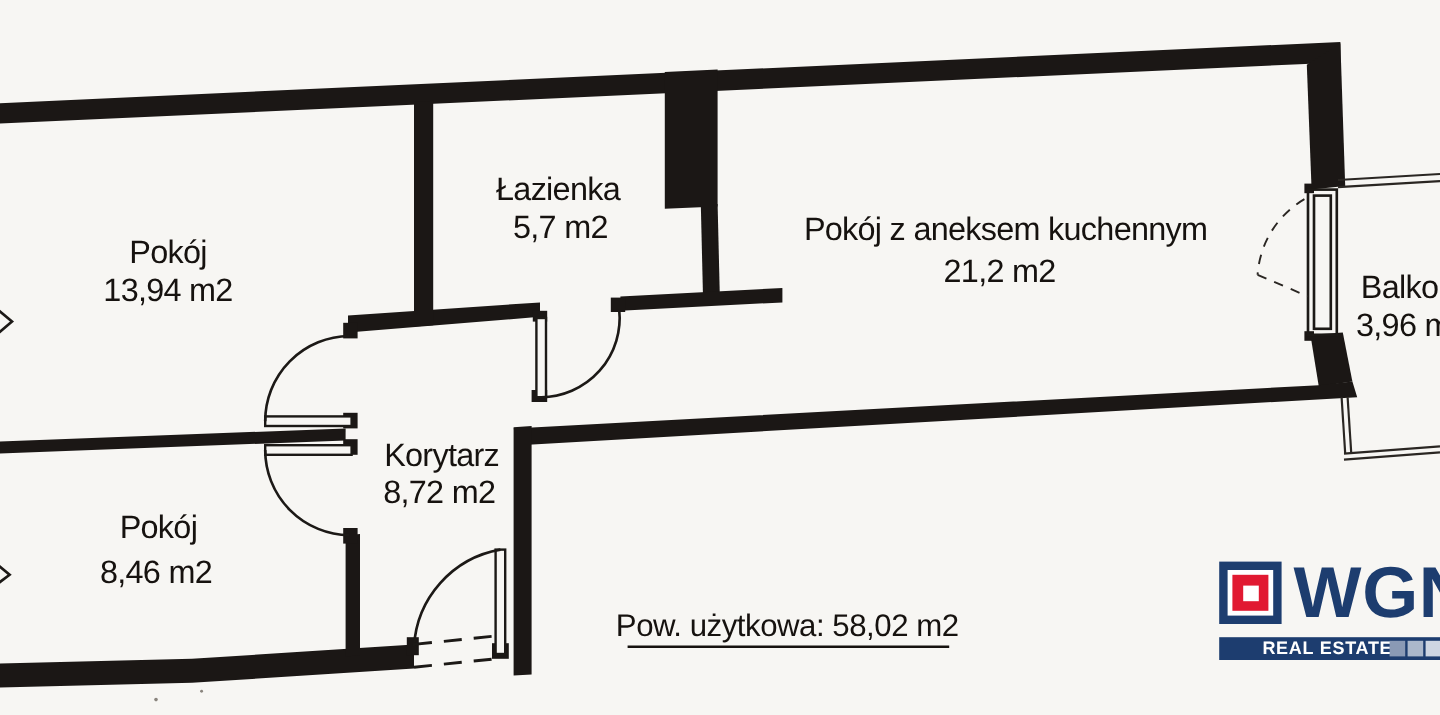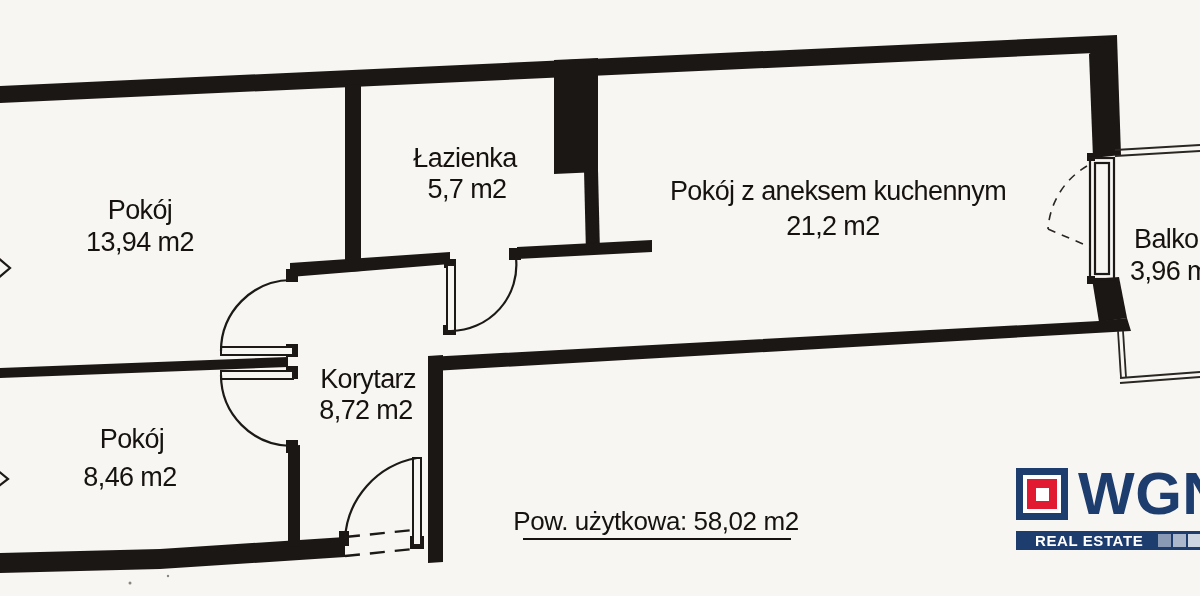--- a/index.html
+++ b/index.html
@@ -24,21 +24,21 @@
   .logo{position:absolute;left:1016px;top:464px;width:260px;}
   .logo-row{display:flex;align-items:flex-start;}
   .logo-mark{width:52px;height:52px;box-sizing:border-box;border:7px solid #1d3d6f;
     background:#ffffff;display:flex;align-items:center;justify-content:center;margin-top:4px;}
   .logo-red{width:30px;height:30px;background:#e11931;display:flex;align-items:center;justify-content:center;}
   .logo-core{width:13px;height:13px;background:#ffffff;}
   .logo-word{color:#1d3d6f;font-weight:bold;font-size:60px;line-height:52px;
     margin-left:10px;margin-top:4px;letter-spacing:0.5px;white-space:nowrap;}
   .logo-bar{margin-top:11px;height:19px;width:200px;background:#1d3d6f;
     position:relative;display:flex;align-items:center;}
-  .logo-tag{color:#ffffff;font-size:15px;font-weight:bold;letter-spacing:0.6px;margin-left:19px;white-space:nowrap;}
+  .logo-tag{color:#ffffff;font-size:15px;font-weight:bold;letter-spacing:0.6px;margin-left:36px;white-space:nowrap;}
   .sq{position:absolute;width:13px;height:13px;top:3px;}
   .sq1{left:142px;background:#8a9ab5;}
   .sq2{left:157px;background:#abb8cb;}
   .sq3{left:172px;background:#ced6e2;}
 </style>
 </head>
 <body>
 
 <svg width="1200" height="596" viewBox="0 0 1200 596">
 

